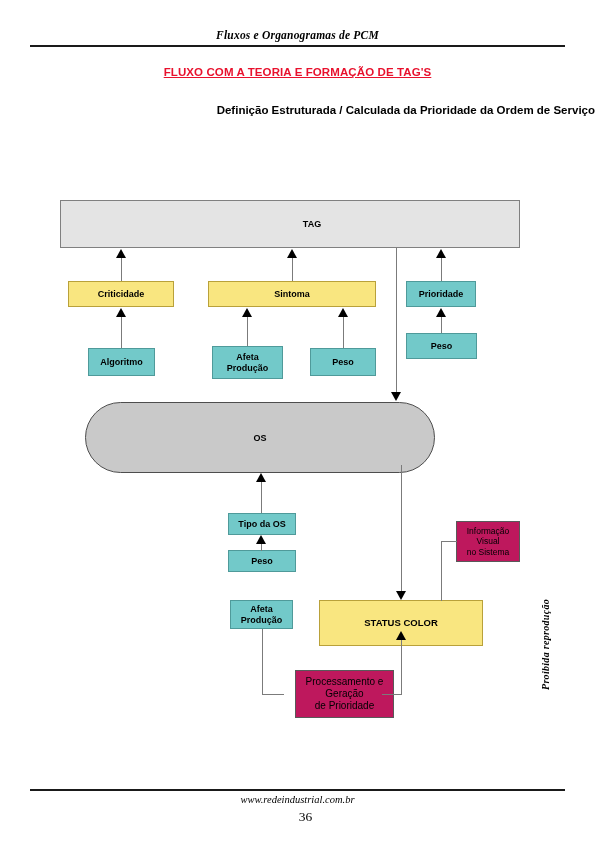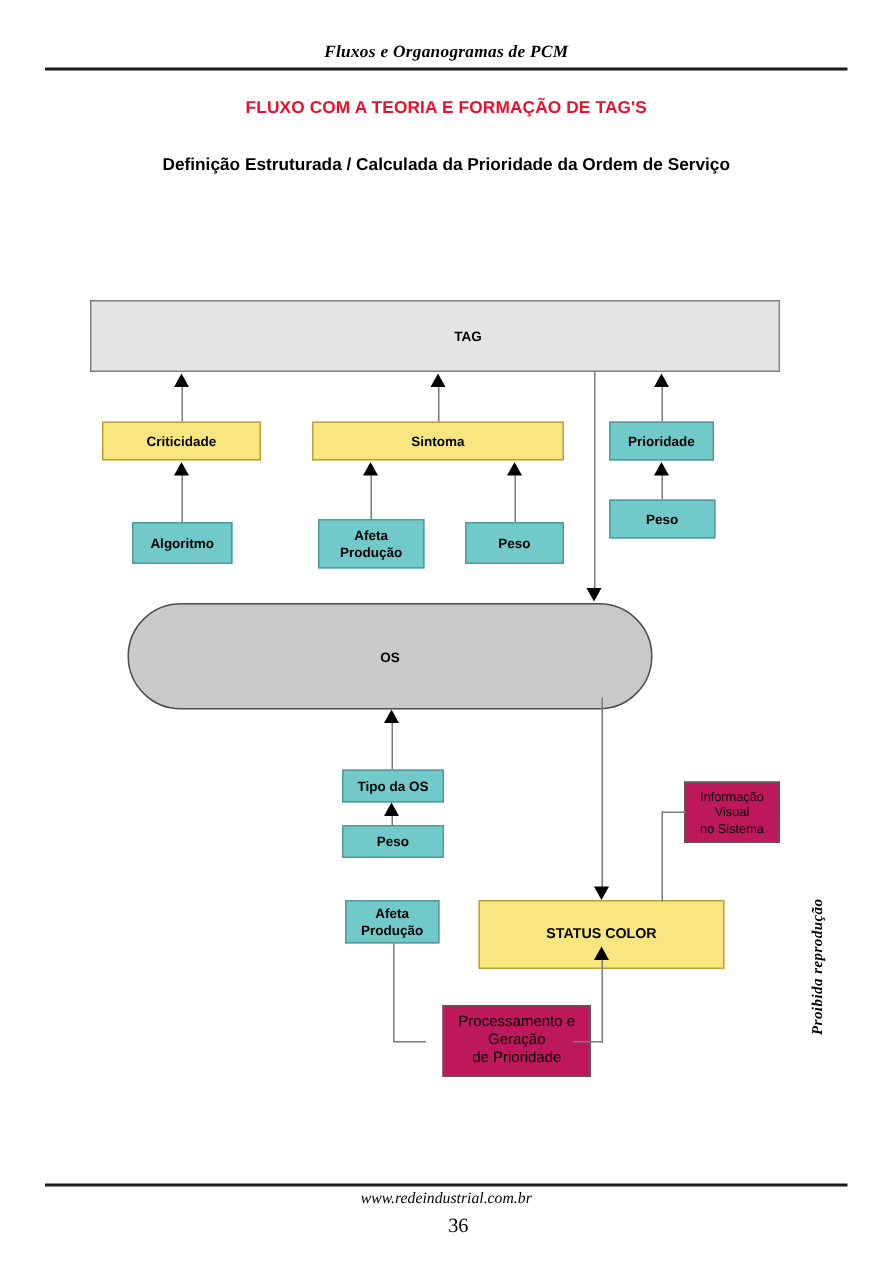--- a/index.html
+++ b/index.html
@@ -80,26 +80,27 @@
   
   .title-red {
     position: absolute;
     left: 0; right: 0;
     top: 66px;
     text-align: center;
     color: #e8112d;
     font-weight: bold;
     font-size: 11.5px;
     letter-spacing: .1px;
+    text-decoration: underline;
   }
   .title-sub {
     position: absolute;
     left: 0; right: 0;
     top: 104px;
-    text-align: center;
+    text-align: right;
     color: #000;
     font-weight: bold;
     font-size: 11.5px;
   }
 
   
   .node {
     position: absolute;
     box-sizing: border-box;
     border: 1px solid #808080;

